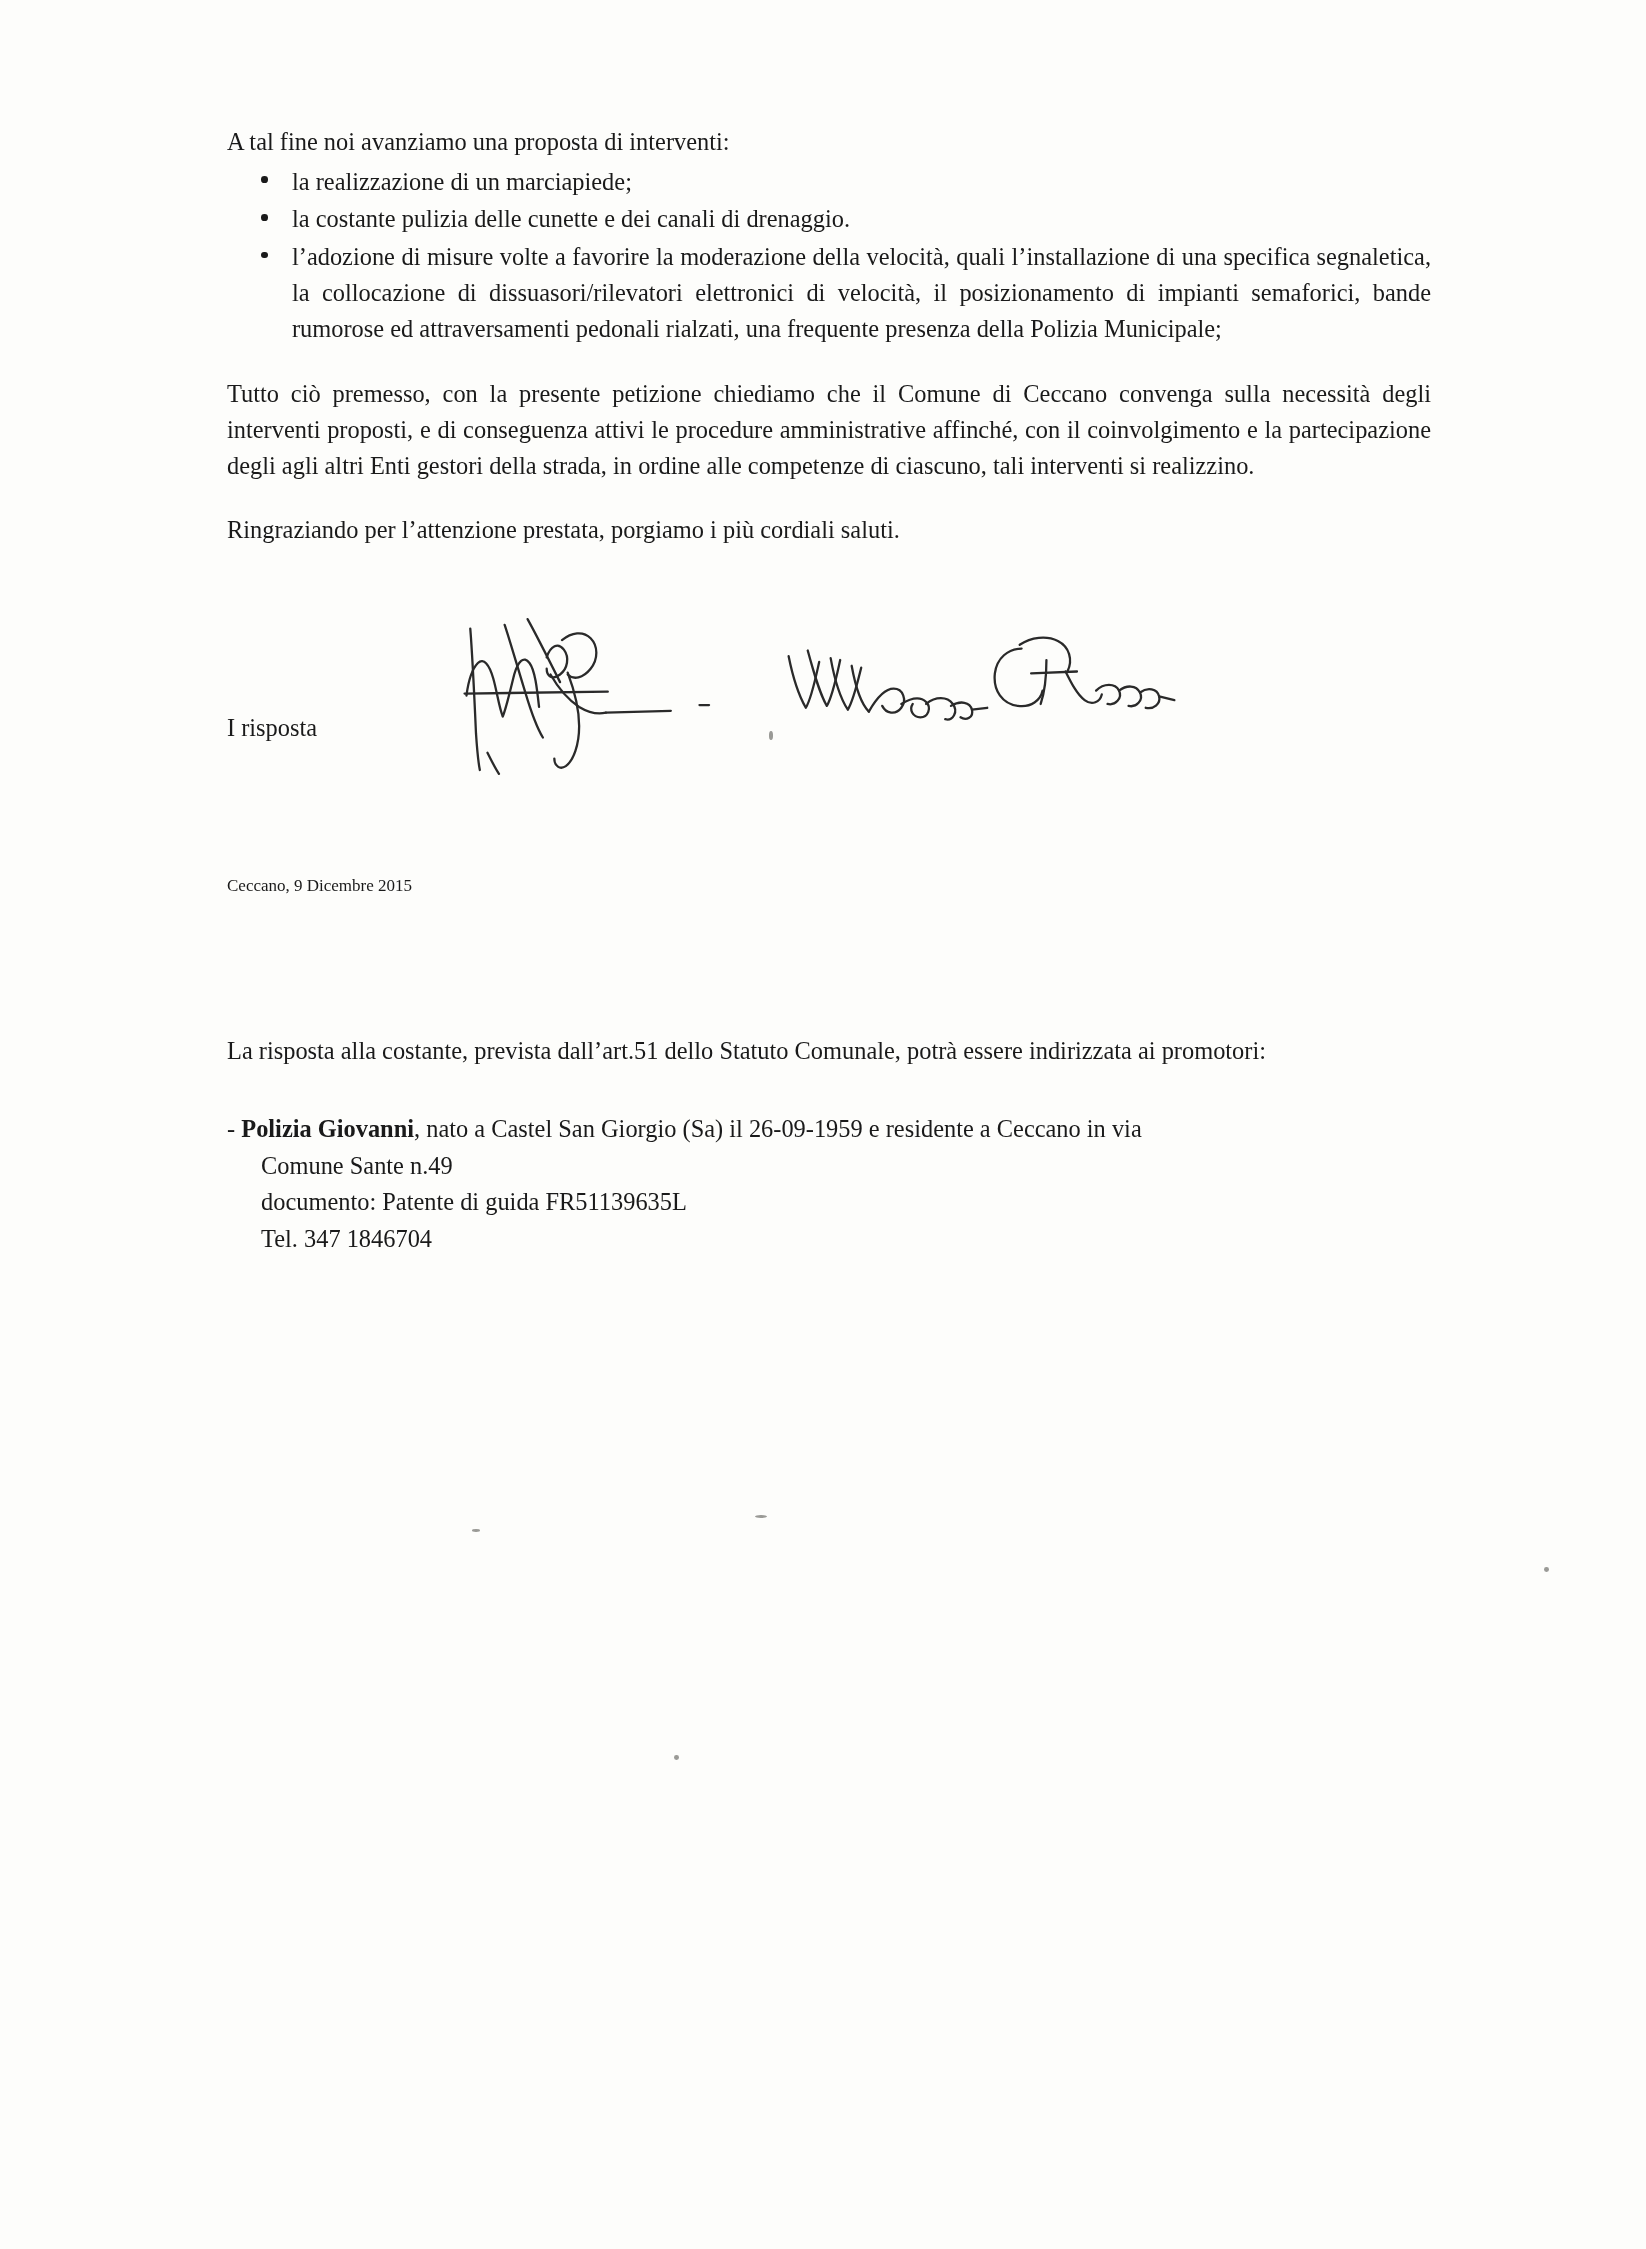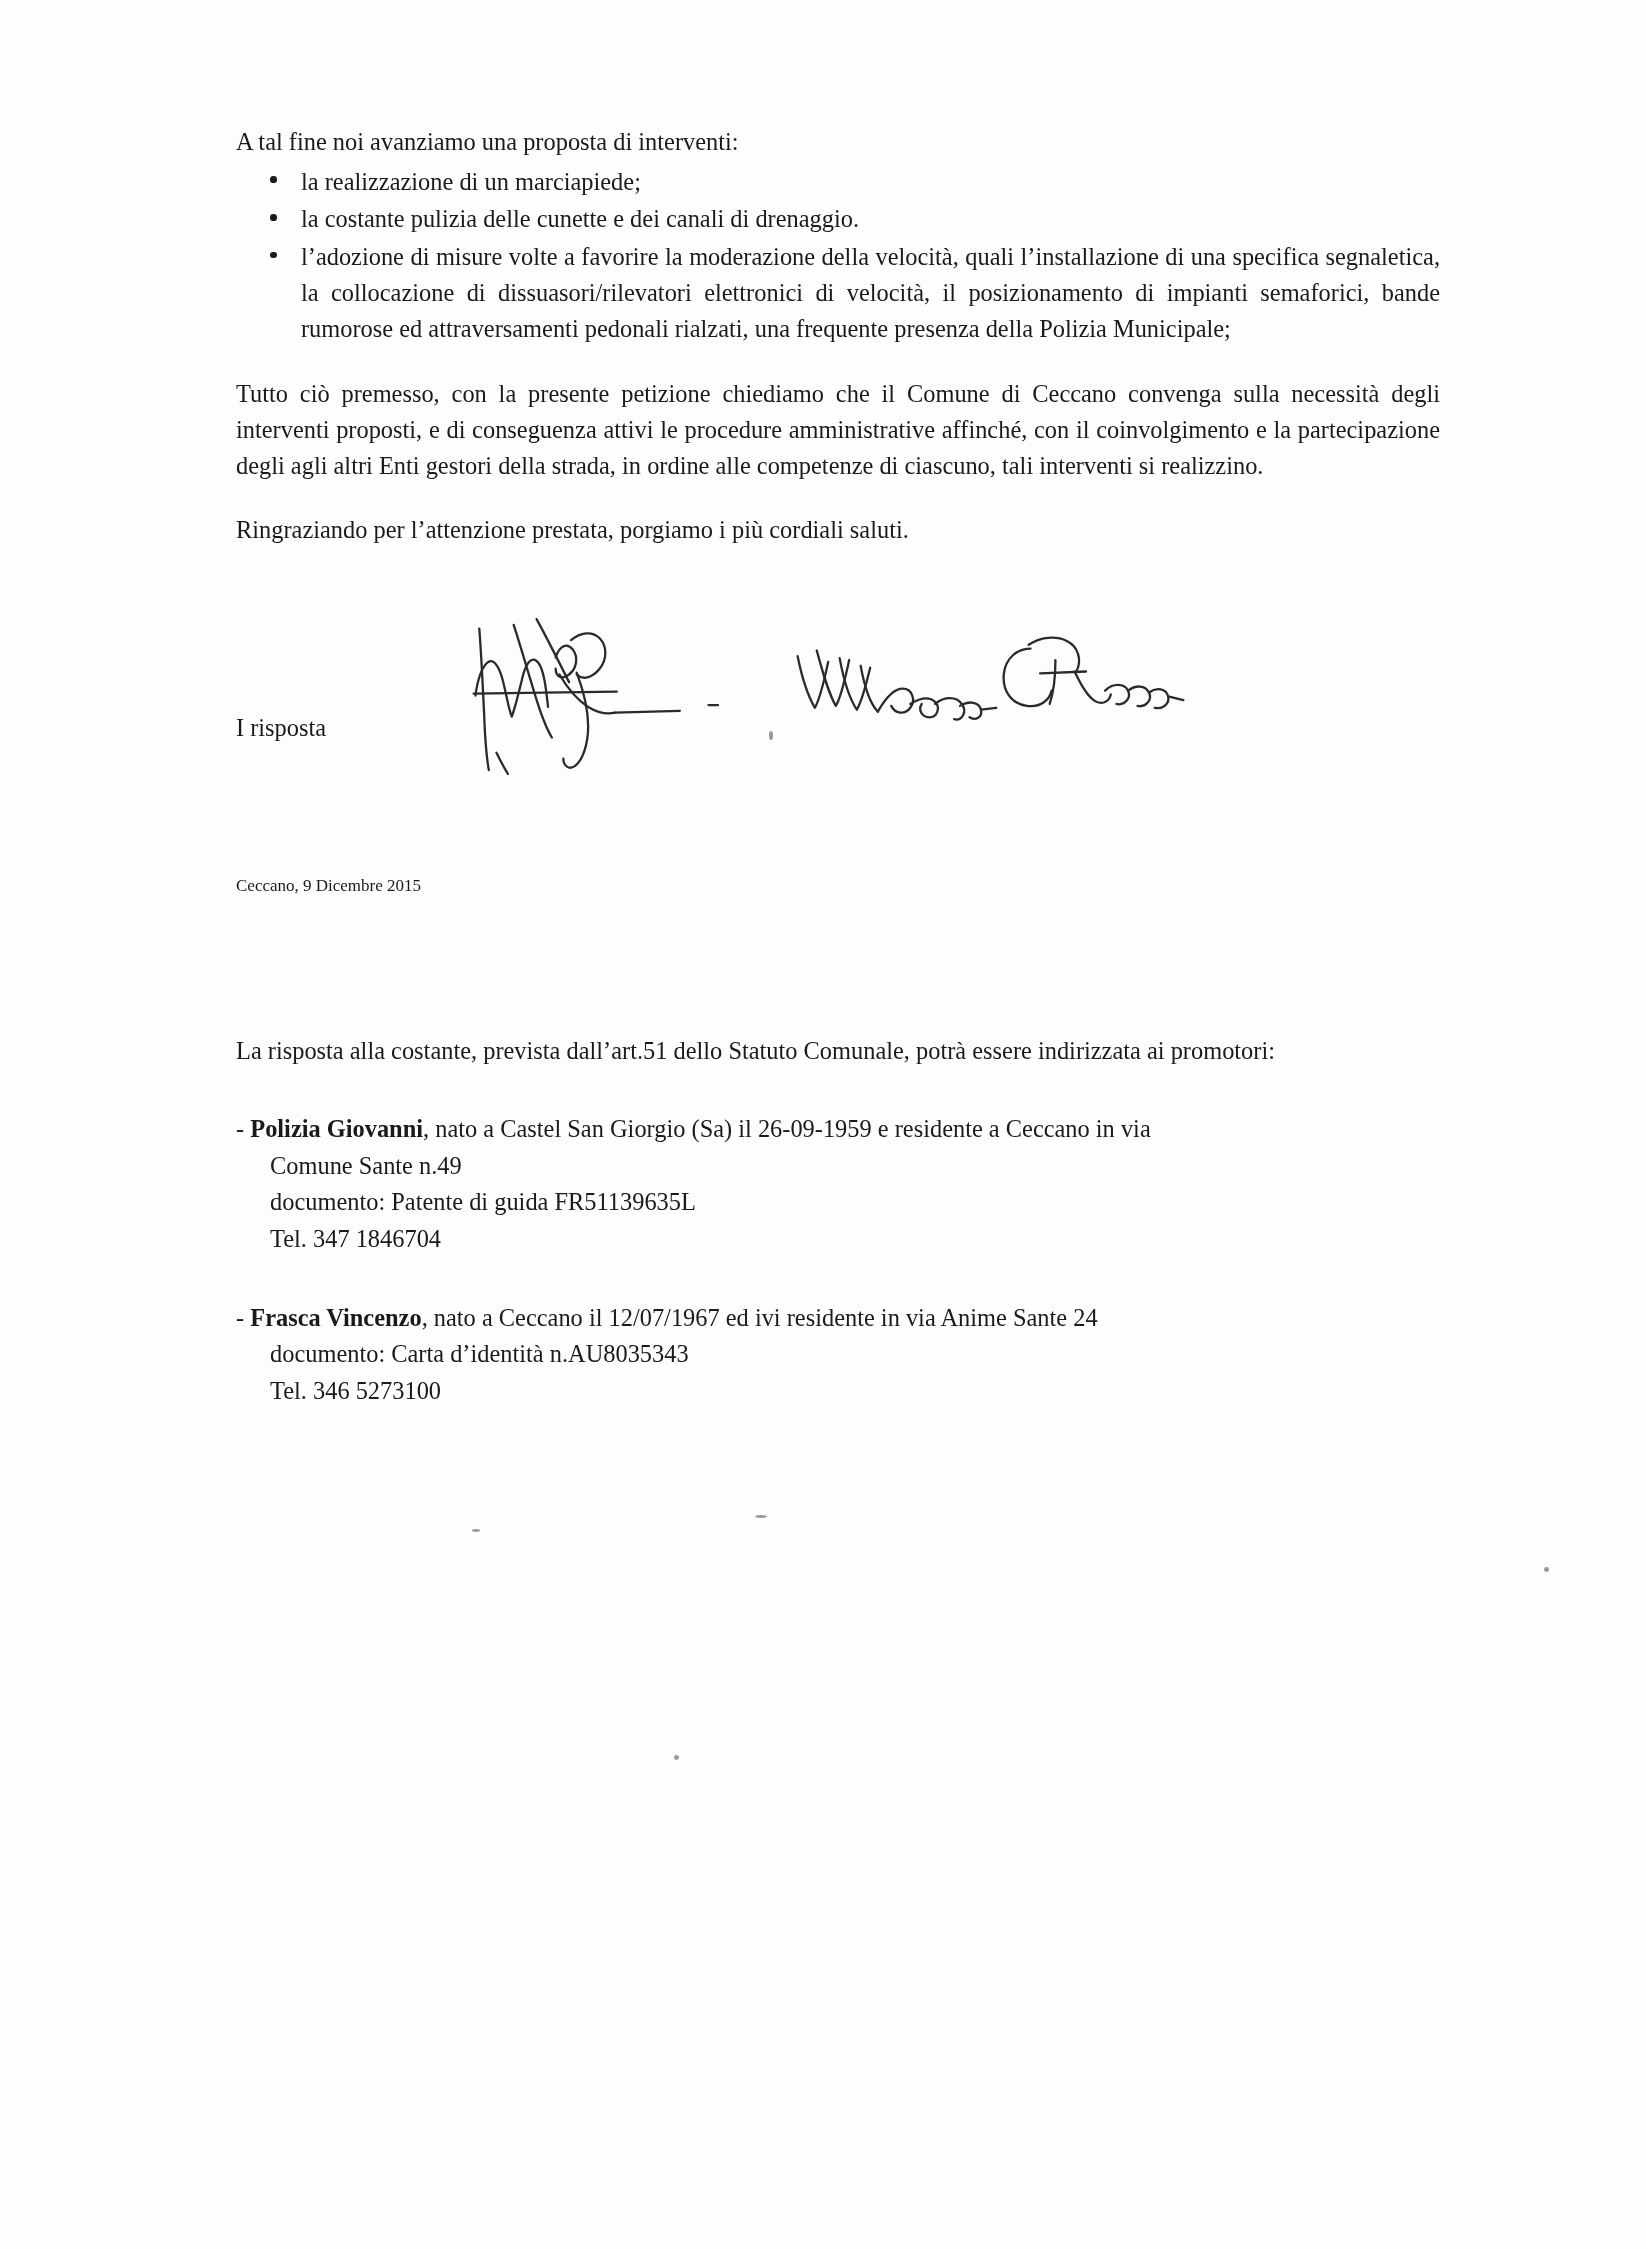--- a/index.html
+++ b/index.html
@@ -15,21 +15,21 @@
     color: #1a1a1a;
     overflow: hidden;
   }
   .page {
     position: absolute;
     inset: 0;
     background: #fdfdfb;
   }
   .content {
     position: absolute;
-    left: 236px;
+    left: 227px;
     top: 124px;
     width: 1204px;
   }
   p, li, div.line {
     font-size: 24.4px;
     line-height: 1.47;
     margin: 0;
   }
   .intro {
     margin-bottom: 3.8px;
@@ -200,28 +200,20 @@
     <div class="promoter">
       <span class="first">
         <span>-</span>
         <span class="nm">Polizia Giovanni</span><span>, nato a Castel San Giorgio (Sa) il 26-09-1959 e residente a Ceccano in via</span>
       </span>
       <span class="cont">Comune Sante n.49</span>
       <span class="cont">documento: Patente di guida FR51139635L</span>
       <span class="cont">Tel. 347 1846704</span>
     </div>
 
-    <div class="promoter">
-      <span class="first">
-        <span>-</span>
-        <span class="nm">Frasca Vincenzo</span><span>, nato a Ceccano il 12/07/1967 ed ivi residente in via Anime Sante 24</span>
-      </span>
-      <span class="cont">documento: Carta d’identità n.AU8035343</span>
-      <span class="cont">Tel. 346 5273100</span>
-    </div>
 
   </div>
 
   <div class="speck" style="left:769px; top:731px; width:3.8px; height:8.6px;"></div>
   <div class="speck" style="left:1544px; top:1567px; width:4.8px; height:4.8px;"></div>
   <div class="speck" style="left:755px; top:1515px; width:11.5px; height:2.9px;"></div>
   <div class="speck" style="left:674px; top:1755px; width:4.8px; height:4.8px;"></div>
   <div class="speck" style="left:472px; top:1529px; width:7.6px; height:2.9px;"></div>
 
 </div>

